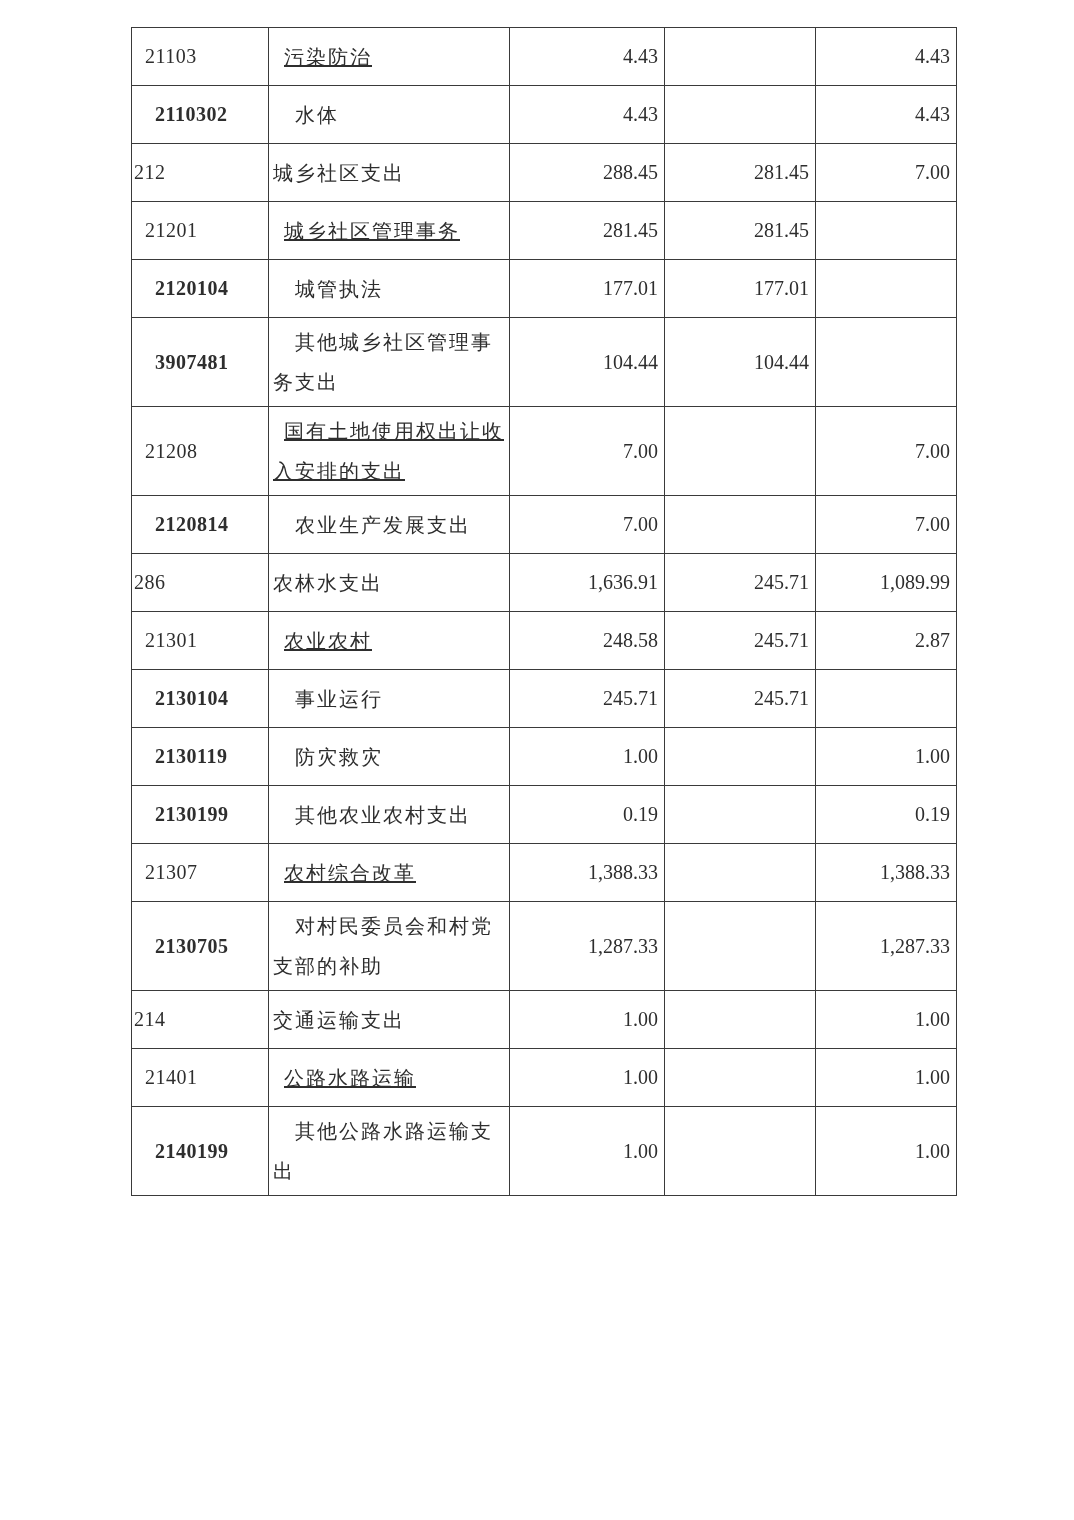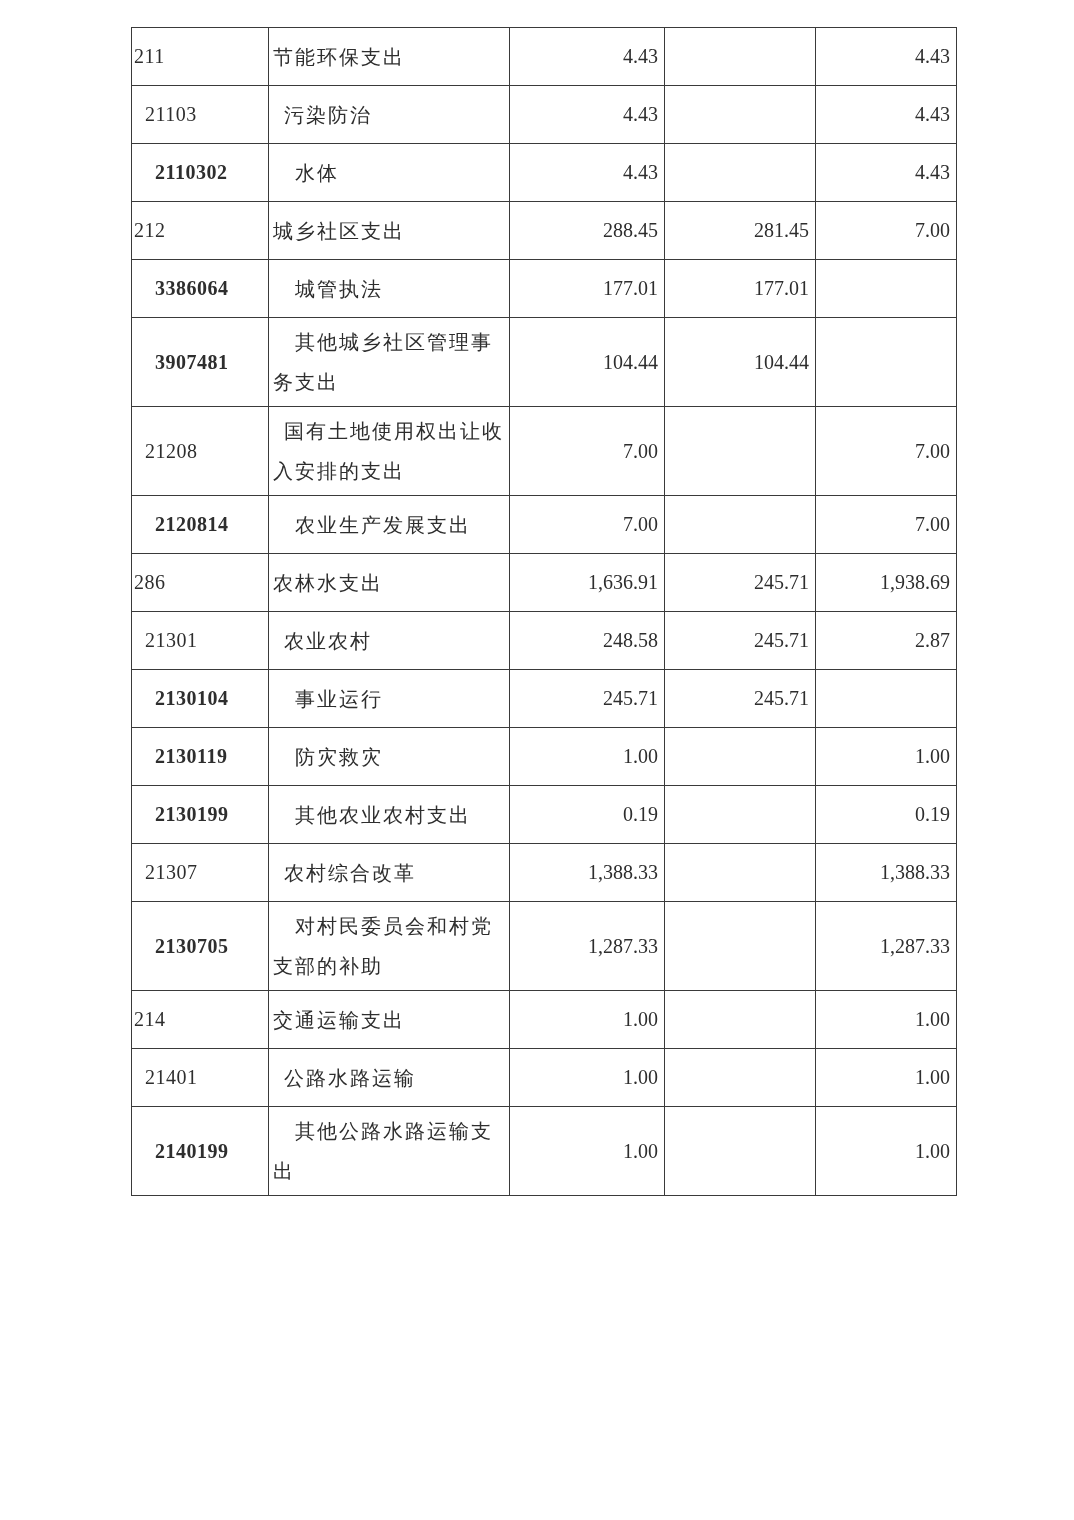--- a/index.html
+++ b/index.html
@@ -41,21 +41,21 @@
   }
   td.code.l2 { padding-left: 13px; }
   td.code.l3 { padding-left: 23px; font-weight: bold; }
   td.name {
     padding-left: 4px;
     padding-right: 4px;
     letter-spacing: 2px;
     line-height: 40px;
     word-break: break-all;
   }
-  td.name.l2 { text-indent: 11px; }
+  td.name.l2 { text-indent: 11px; text-decoration: underline; }
   td.name.l3 { text-indent: 22px; }
   td.num {
     text-align: right;
     padding-right: 6px;
     letter-spacing: 0px;
   }
 </style>
 </head>
 <body>
 
@@ -63,27 +63,20 @@
   <table class="budget">
     <colgroup>
       <col style="width:137px">
       <col style="width:241px">
       <col style="width:155px">
       <col style="width:151px">
       <col style="width:141px">
     </colgroup>
     <tbody id="rows">
         <tr>
-          <td class="code l1">211</td>
-          <td class="name l1">节能环保支出</td>
-          <td class="num">4.43</td>
-          <td class="num"></td>
-          <td class="num">4.43</td>
-        </tr>
-        <tr>
           <td class="code l2">21103</td>
           <td class="name l2">污染防治</td>
           <td class="num">4.43</td>
           <td class="num"></td>
           <td class="num">4.43</td>
         </tr>
         <tr>
           <td class="code l3">2110302</td>
           <td class="name l3">水体</td>
           <td class="num">4.43</td>
@@ -91,21 +84,28 @@
           <td class="num">4.43</td>
         </tr>
         <tr>
           <td class="code l1">212</td>
           <td class="name l1">城乡社区支出</td>
           <td class="num">288.45</td>
           <td class="num">281.45</td>
           <td class="num">7.00</td>
         </tr>
         <tr>
-          <td class="code l3">3386064</td>
+          <td class="code l2">21201</td>
+          <td class="name l2">城乡社区管理事务</td>
+          <td class="num">281.45</td>
+          <td class="num">281.45</td>
+          <td class="num"></td>
+        </tr>
+        <tr>
+          <td class="code l3">2120104</td>
           <td class="name l3">城管执法</td>
           <td class="num">177.01</td>
           <td class="num">177.01</td>
           <td class="num"></td>
         </tr>
         <tr>
           <td class="code l3">3907481</td>
           <td class="name l3">其他城乡社区管理事务支出</td>
           <td class="num">104.44</td>
           <td class="num">104.44</td>
@@ -123,21 +123,21 @@
           <td class="name l3">农业生产发展支出</td>
           <td class="num">7.00</td>
           <td class="num"></td>
           <td class="num">7.00</td>
         </tr>
         <tr>
           <td class="code l1">286</td>
           <td class="name l1">农林水支出</td>
           <td class="num">1,636.91</td>
           <td class="num">245.71</td>
-          <td class="num">1,938.69</td>
+          <td class="num">1,089.99</td>
         </tr>
         <tr>
           <td class="code l2">21301</td>
           <td class="name l2">农业农村</td>
           <td class="num">248.58</td>
           <td class="num">245.71</td>
           <td class="num">2.87</td>
         </tr>
         <tr>
           <td class="code l3">2130104</td>

